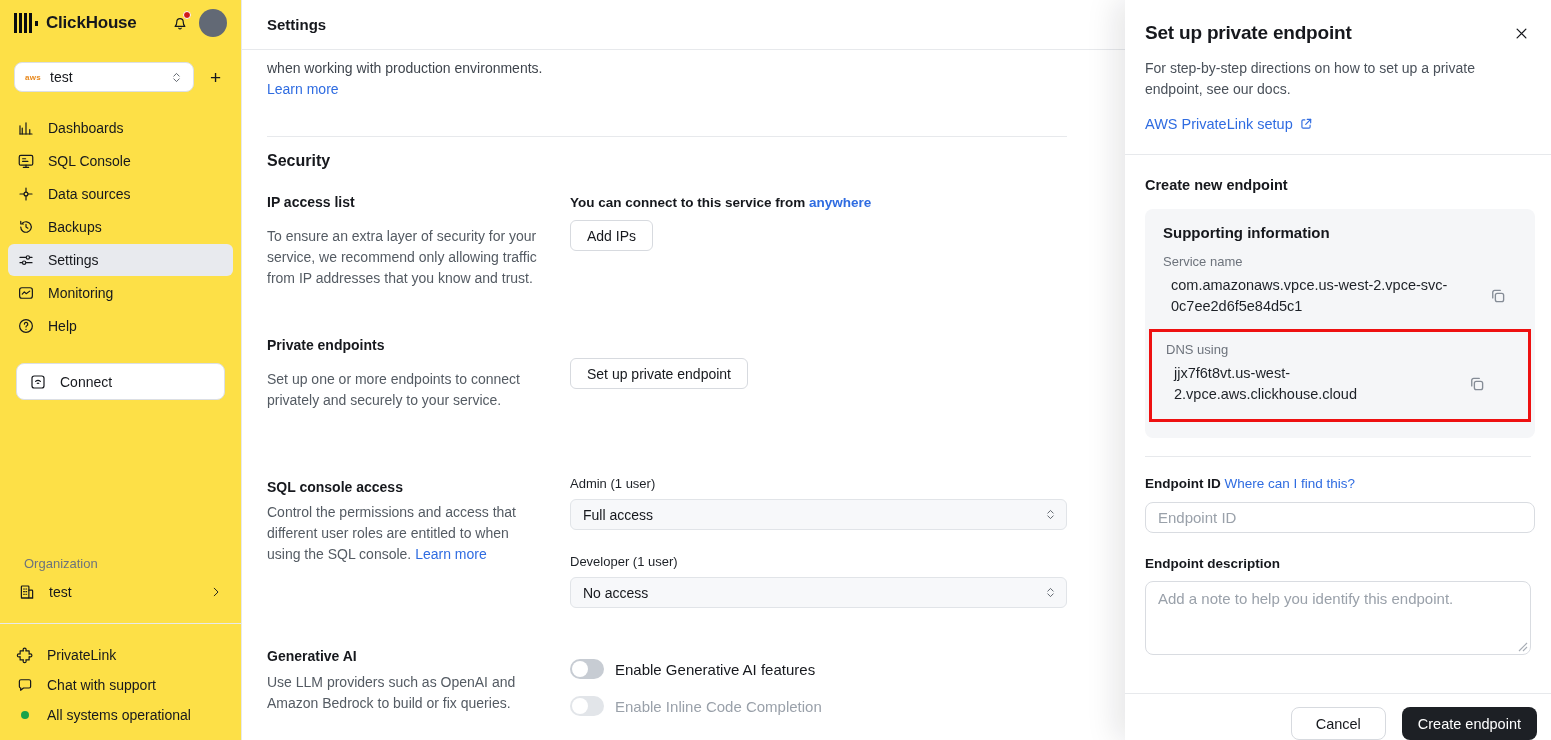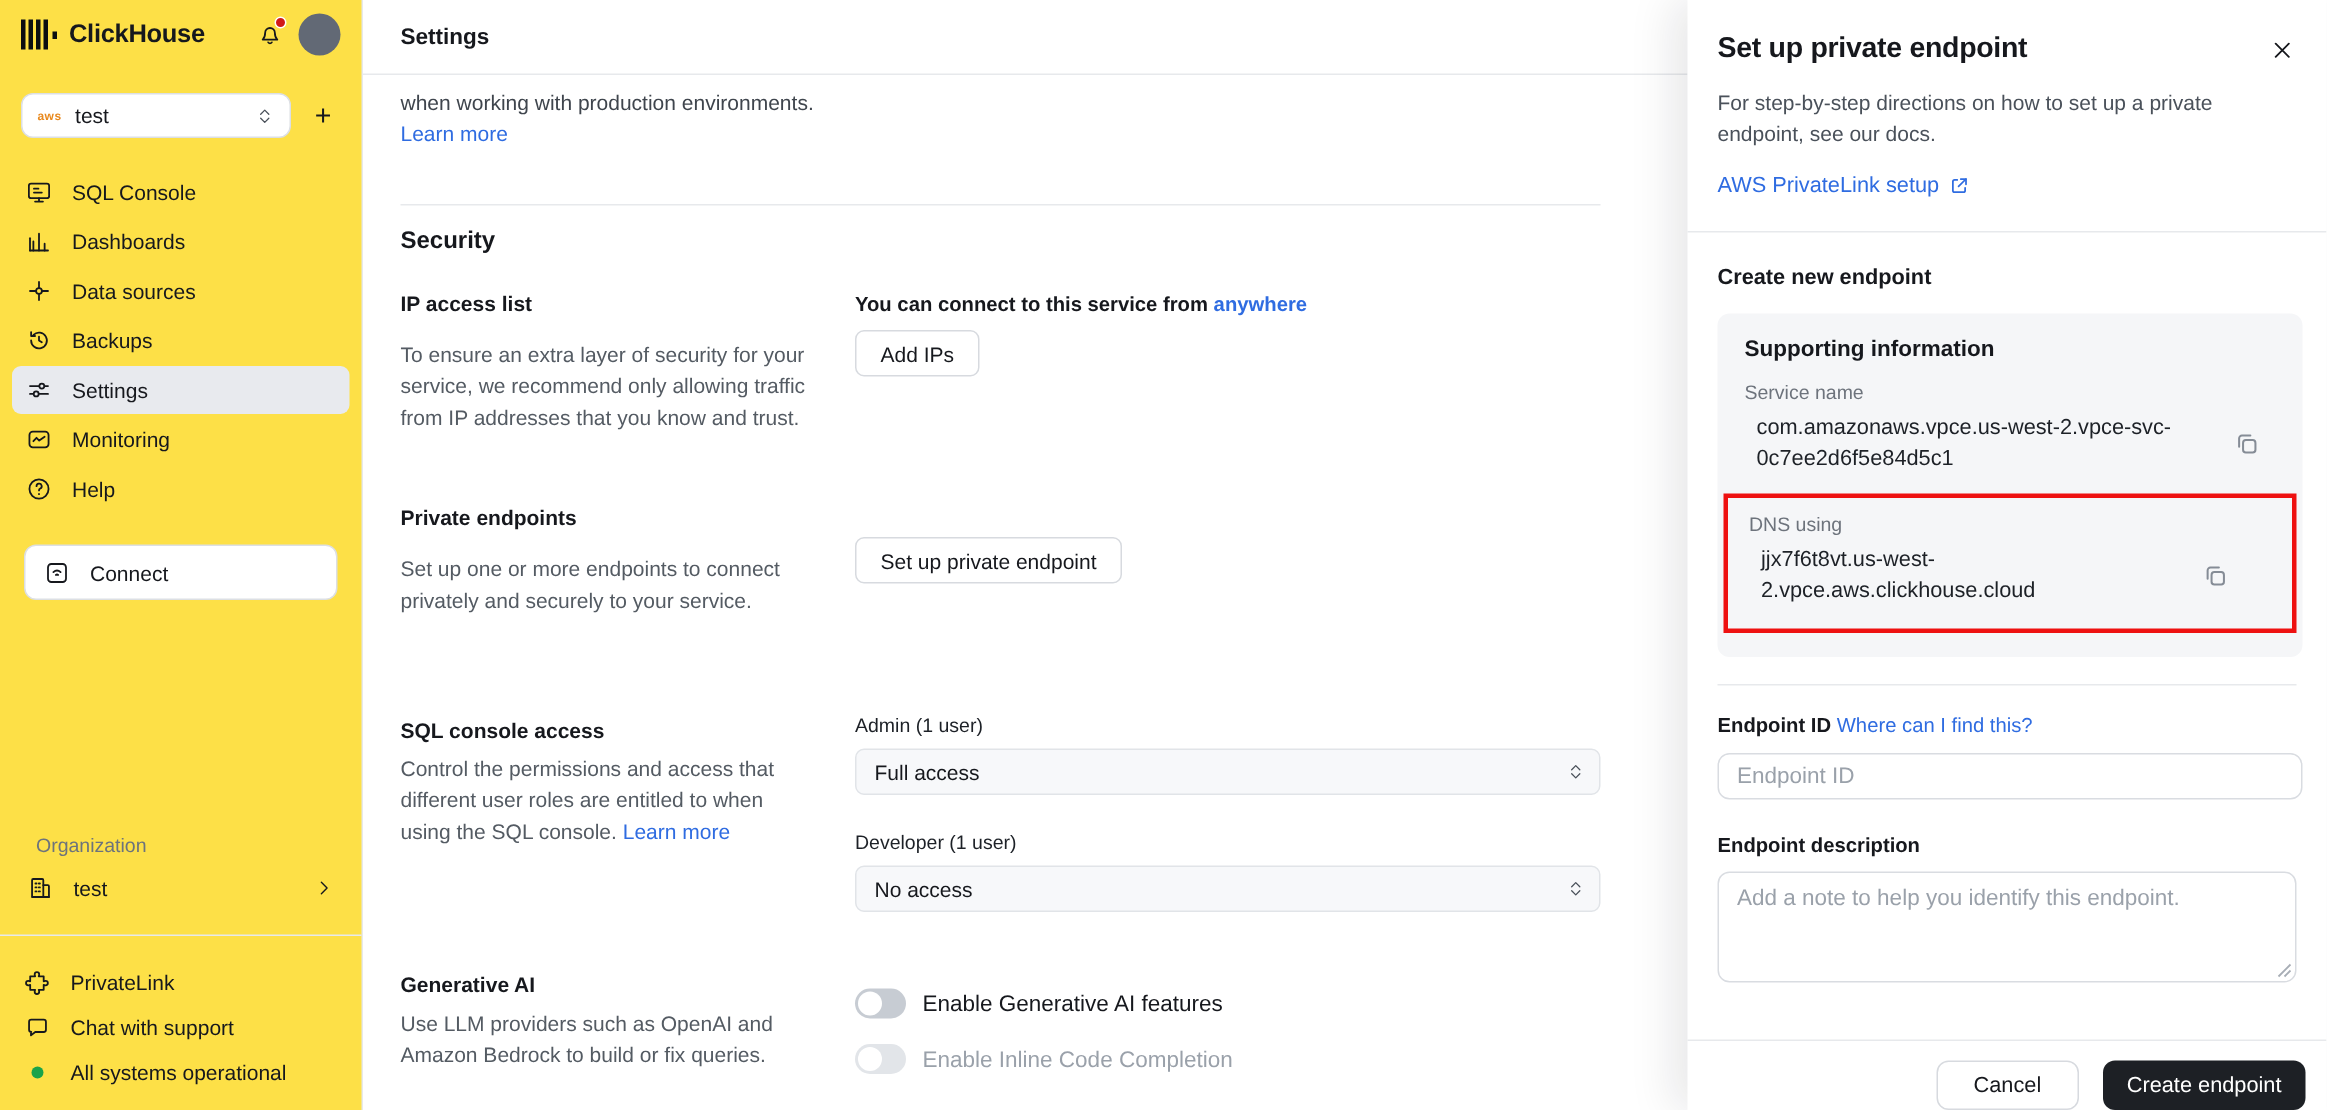--- a/index.html
+++ b/index.html
@@ -161,33 +161,33 @@
           <path d="M7 9.5 12 4.5l5 5"></path>
           <path d="M7 14.5l5 5 5-5"></path>
         </svg>
     </div>
     <button class="plus-btn">+</button>
   </div>
 
   <nav class="nav">
     <div class="nav-item">
       <svg class="ico" width="18" height="18" viewBox="0 0 24 24">
+          <path d="M4 20h16"></path>
+          <path d="M7 20v-8M12 20V5M17 20v-6"></path>
+          <path d="M4 20V9"></path>
+        </svg>
+      <span class="nav-label">Dashboards</span>
+    </div>
+    <div class="nav-item">
+      <svg class="ico" width="18" height="18" viewBox="0 0 24 24">
           <rect x="3" y="4.5" width="18" height="13" rx="2"></rect>
           <path d="M12 17.5v3M8.5 20.5h7"></path>
           <path d="M7.5 9h4M7.5 12.5h7"></path>
         </svg>
       <span class="nav-label">SQL Console</span>
-    </div>
-    <div class="nav-item">
-      <svg class="ico" width="18" height="18" viewBox="0 0 24 24">
-          <path d="M4 20h16"></path>
-          <path d="M7 20v-8M12 20V5M17 20v-6"></path>
-          <path d="M4 20V9"></path>
-        </svg>
-      <span class="nav-label">Dashboards</span>
     </div>
     <div class="nav-item">
       <svg class="ico" width="18" height="18" viewBox="0 0 24 24">
           <circle cx="12" cy="12" r="2.6"></circle>
           <path d="M12 4v5.4M12 14.6V20M4 12h5.4M14.6 12H20"></path>
         </svg>
       <span class="nav-label">Data sources</span>
     </div>
     <div class="nav-item">
       <svg class="ico" width="18" height="18" viewBox="0 0 24 24">

